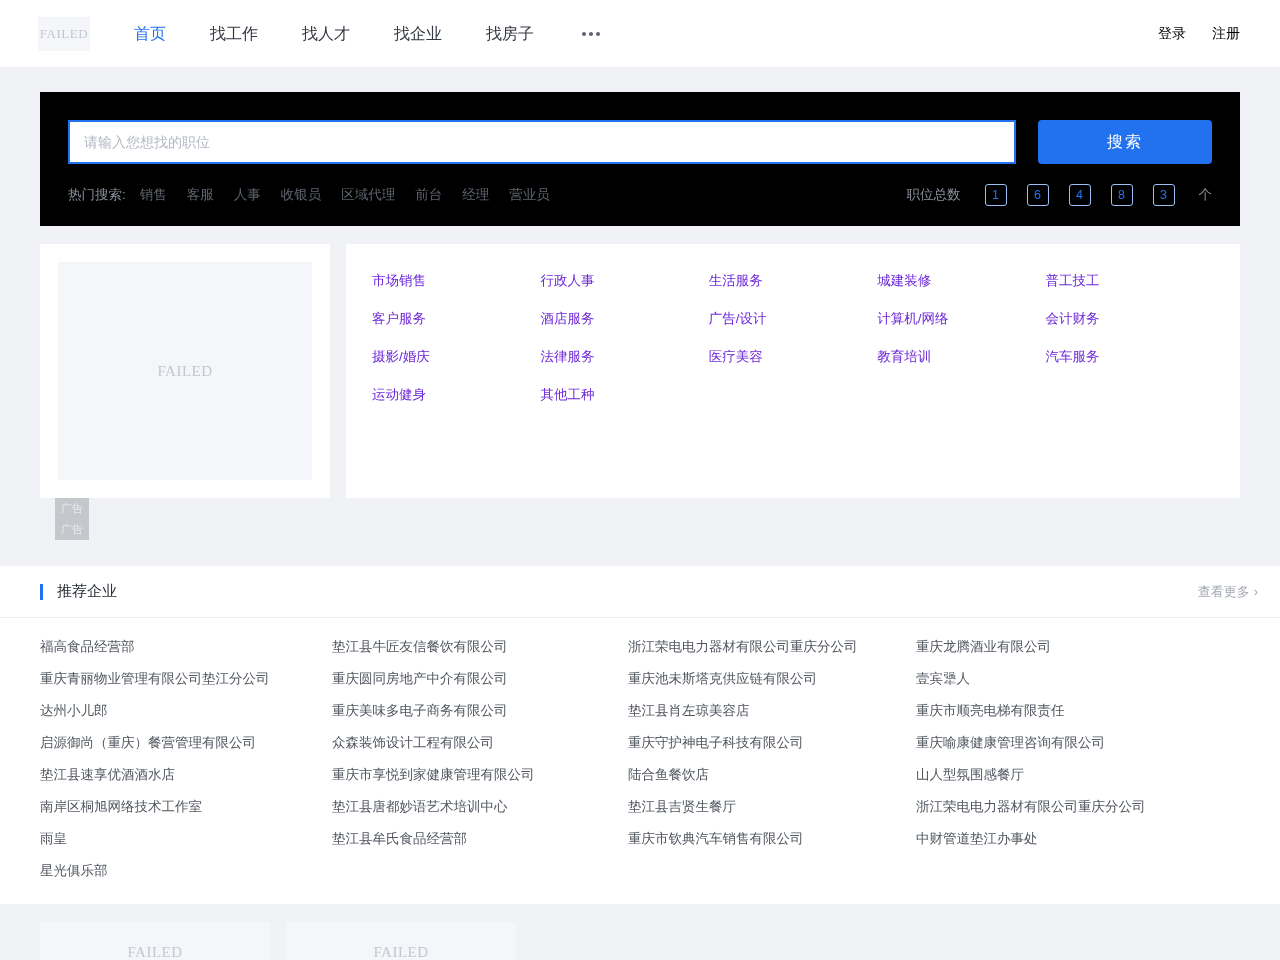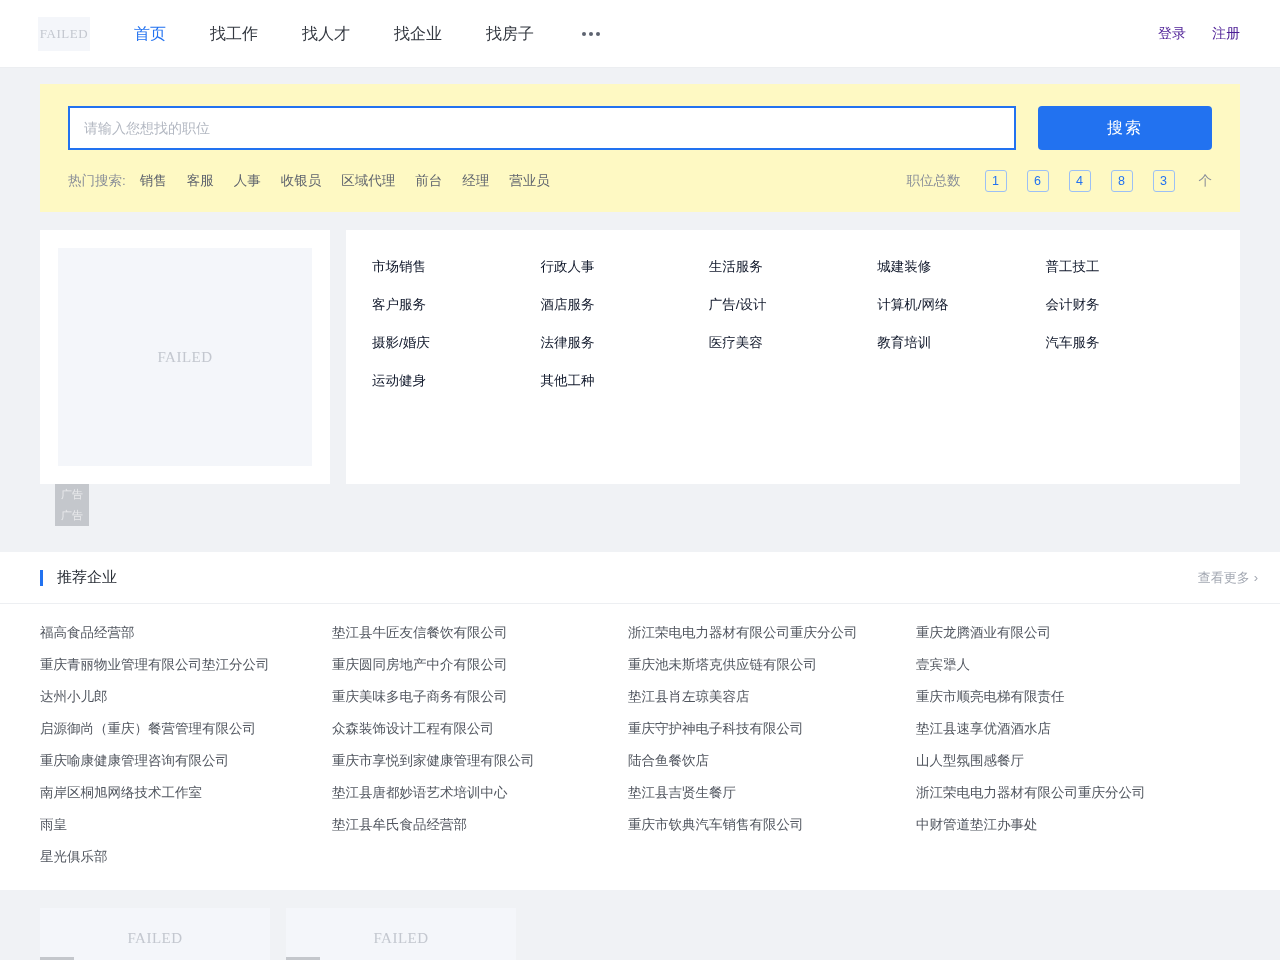--- a/index.html
+++ b/index.html
@@ -47,31 +47,31 @@
   }
   .nav-more i {
     width: 4px; height: 4px; border-radius: 50%;
     background: #5d6370; display: block;
   }
   .topbar-right {
     margin-left: auto;
     display: flex; align-items: center; gap: 26px;
   }
   .topbar-right span {
-    font-size: 14px; color: #4c1d95; cursor: pointer;
+    font-size: 14px; color: #000000; cursor: pointer;
   }
 
   
   .wrap { width: 1200px; margin: 0 auto; }
 
   
   .search-panel {
-    background: #fef9c3;
-    margin-top: 16px;
-    padding: 22px 28px 20px 28px;
+    background: #000000;
+    margin-top: 24px;
+    padding: 28px 28px 20px 28px;
   }
   .search-row { display: flex; align-items: stretch; }
   .search-input {
     flex: 1;
     height: 44px;
     border: 2px solid #2272f0;
     background: #fff;
     padding: 0 14px;
     font-size: 14px;
     color: #333;
@@ -151,21 +151,21 @@
     background: #fff;
     padding: 28px 26px;
     height: 254px;
   }
   .cat-grid {
     display: grid;
     grid-template-columns: repeat(5, 1fr);
     row-gap: 20px;
   }
   .cat-item {
-    font-size: 13.5px; color: #0f172a; cursor: pointer;
+    font-size: 13.5px; color: #6d28d9; cursor: pointer;
     white-space: nowrap;
   }
 
   
   .rec-panel { background: #fff; margin-top: 68px; }
   .rec-head {
     height: 52px;
     display: flex; align-items: center;
     padding: 0 22px 0 0;
     border-bottom: 1px solid #edeff2;
@@ -323,22 +323,22 @@
     <div class="comp">重庆圆同房地产中介有限公司</div>
     <div class="comp">重庆池未斯塔克供应链有限公司</div>
     <div class="comp">壹宾犟人</div>
     <div class="comp">达州小儿郎</div>
     <div class="comp">重庆美味多电子商务有限公司</div>
     <div class="comp">垫江县肖左琼美容店</div>
     <div class="comp">重庆市顺亮电梯有限责任</div>
     <div class="comp">启源御尚（重庆）餐营管理有限公司</div>
     <div class="comp">众森装饰设计工程有限公司</div>
     <div class="comp">重庆守护神电子科技有限公司</div>
+    <div class="comp">重庆喻康健康管理咨询有限公司</div>
     <div class="comp">垫江县速享优酒酒水店</div>
-    <div class="comp">重庆喻康健康管理咨询有限公司</div>
     <div class="comp">重庆市享悦到家健康管理有限公司</div>
     <div class="comp">陆合鱼餐饮店</div>
     <div class="comp">山人型氛围感餐厅</div>
     <div class="comp">南岸区桐旭网络技术工作室</div>
     <div class="comp">垫江县唐都妙语艺术培训中心</div>
     <div class="comp">垫江县吉贤生餐厅</div>
     <div class="comp">浙江荣电电力器材有限公司重庆分公司</div>
     <div class="comp">雨皇</div>
     <div class="comp">垫江县牟氏食品经营部</div>
     <div class="comp">重庆市钦典汽车销售有限公司</div>

